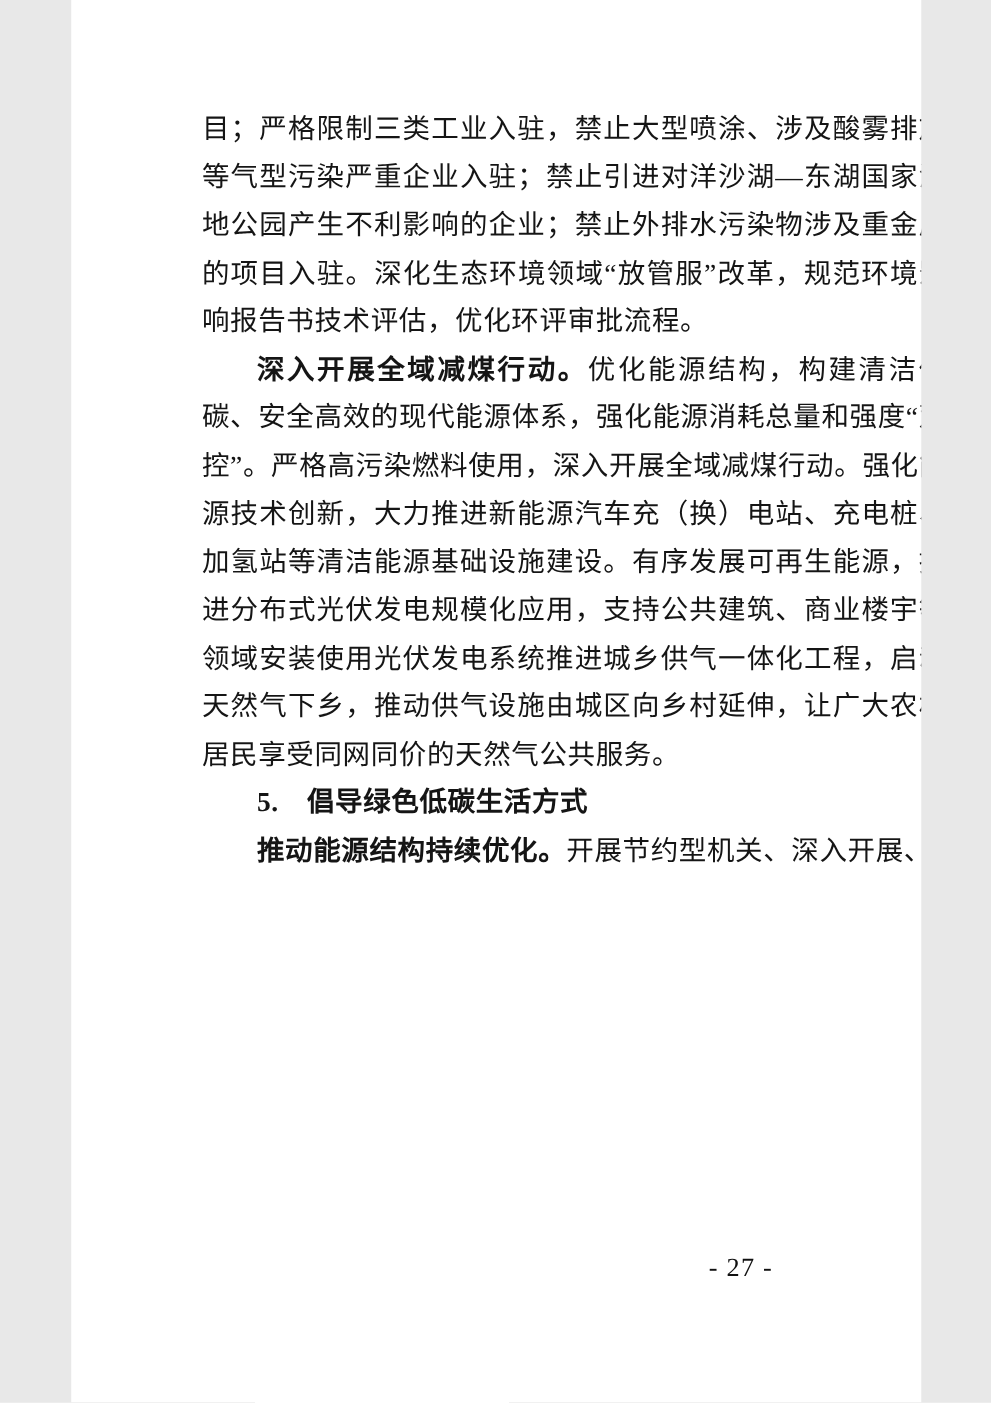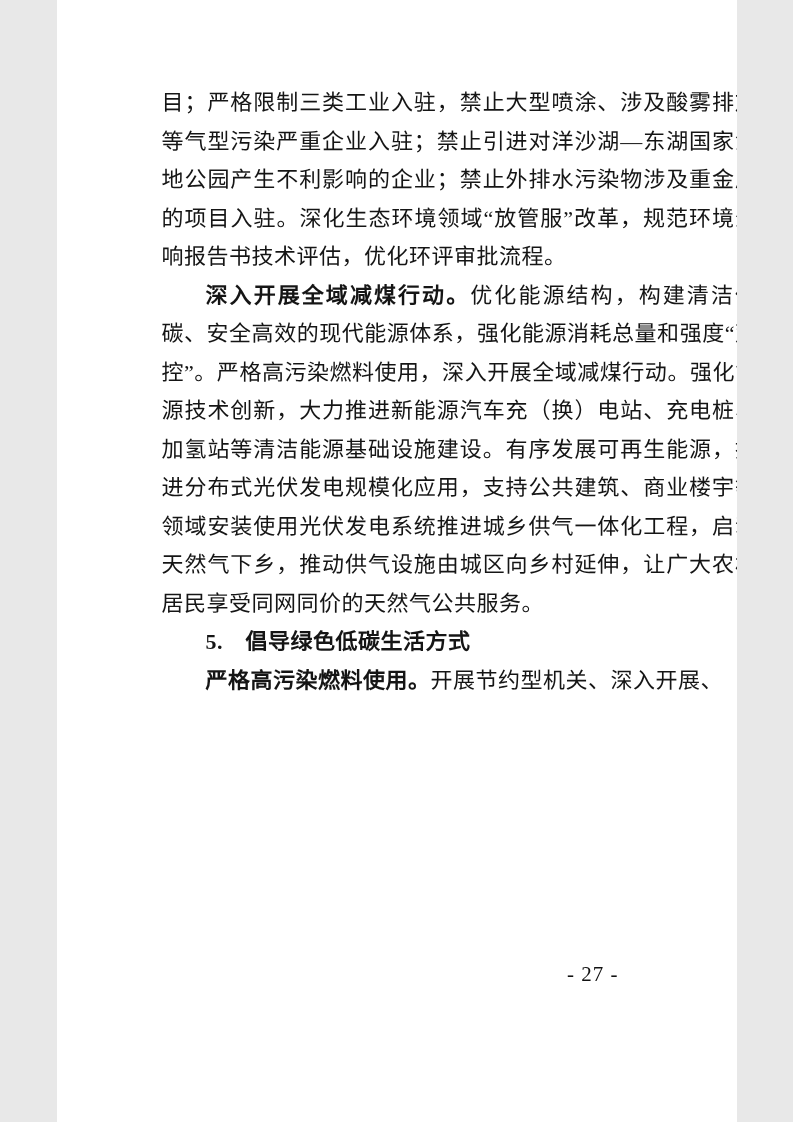--- a/index.html
+++ b/index.html
@@ -36,21 +36,21 @@
   }
   .lead {
     font-weight: 700;
   }
   .heading {
     font-weight: 700;
     text-indent: 2em;
   }
   .page-number {
     position: absolute;
-    top: 960px;
+    top: 1000px;
     right: 118px;
     font-size: 21px;
     line-height: 28px;
     color: #111111;
     font-family: "Liberation Serif", "DejaVu Serif", serif;
     letter-spacing: 1px;
   }
 </style>
 </head>
 <body>
@@ -58,18 +58,18 @@
 <div class="page">
   <div class="content">
 
     <p class="para"><span>目；严格限制三类工业入驻，禁止大型喷涂、涉及酸雾排放等气型污染严重企业入驻；禁止引进对洋沙湖—东湖国家湿地公园产生不利影响的企业；禁止外排水污染物涉及重金属的项目入驻。深化生态环境领域“放管服”改革，规范环境影响报告书技术评估，优化环评审批流程。</span></p>
 
     <p class="para para-indent"><span class="lead">深入开展全域减煤行动。</span><span>优化能源结构，构建清洁低碳、安全高效的现代能源体系，强化能源消耗总量和强度“双控”。严格高污染燃料使用，深入开展全域减煤行动。强化能源技术创新，大力推进新能源汽车充（换）电站、充电桩、加氢站等清洁能源基础设施建设。有序发展可再生能源，推进分布式光伏发电规模化应用，支持公共建筑、商业楼宇等领域安装使用光伏发电系统推进城乡供气一体化工程，启动天然气下乡，推动供气设施由城区向乡村延伸，让广大农村居民享受同网同价的天然气公共服务。</span></p>
 
     <p class="heading"><span>5.　倡导绿色低碳生活方式</span></p>
 
 
-    <p class="para para-indent"><span class="lead">严格高污染燃料使用。</span><span>开展节约型机关、深入开展、</span></p>
+    <p class="para para-indent"><span class="lead">推动能源结构持续优化。</span><span>开展节约型机关、深入开展、</span></p>
 
   </div>
 
   <div class="page-number">- 27 -</div>
 </div>
 
 </body></html>

